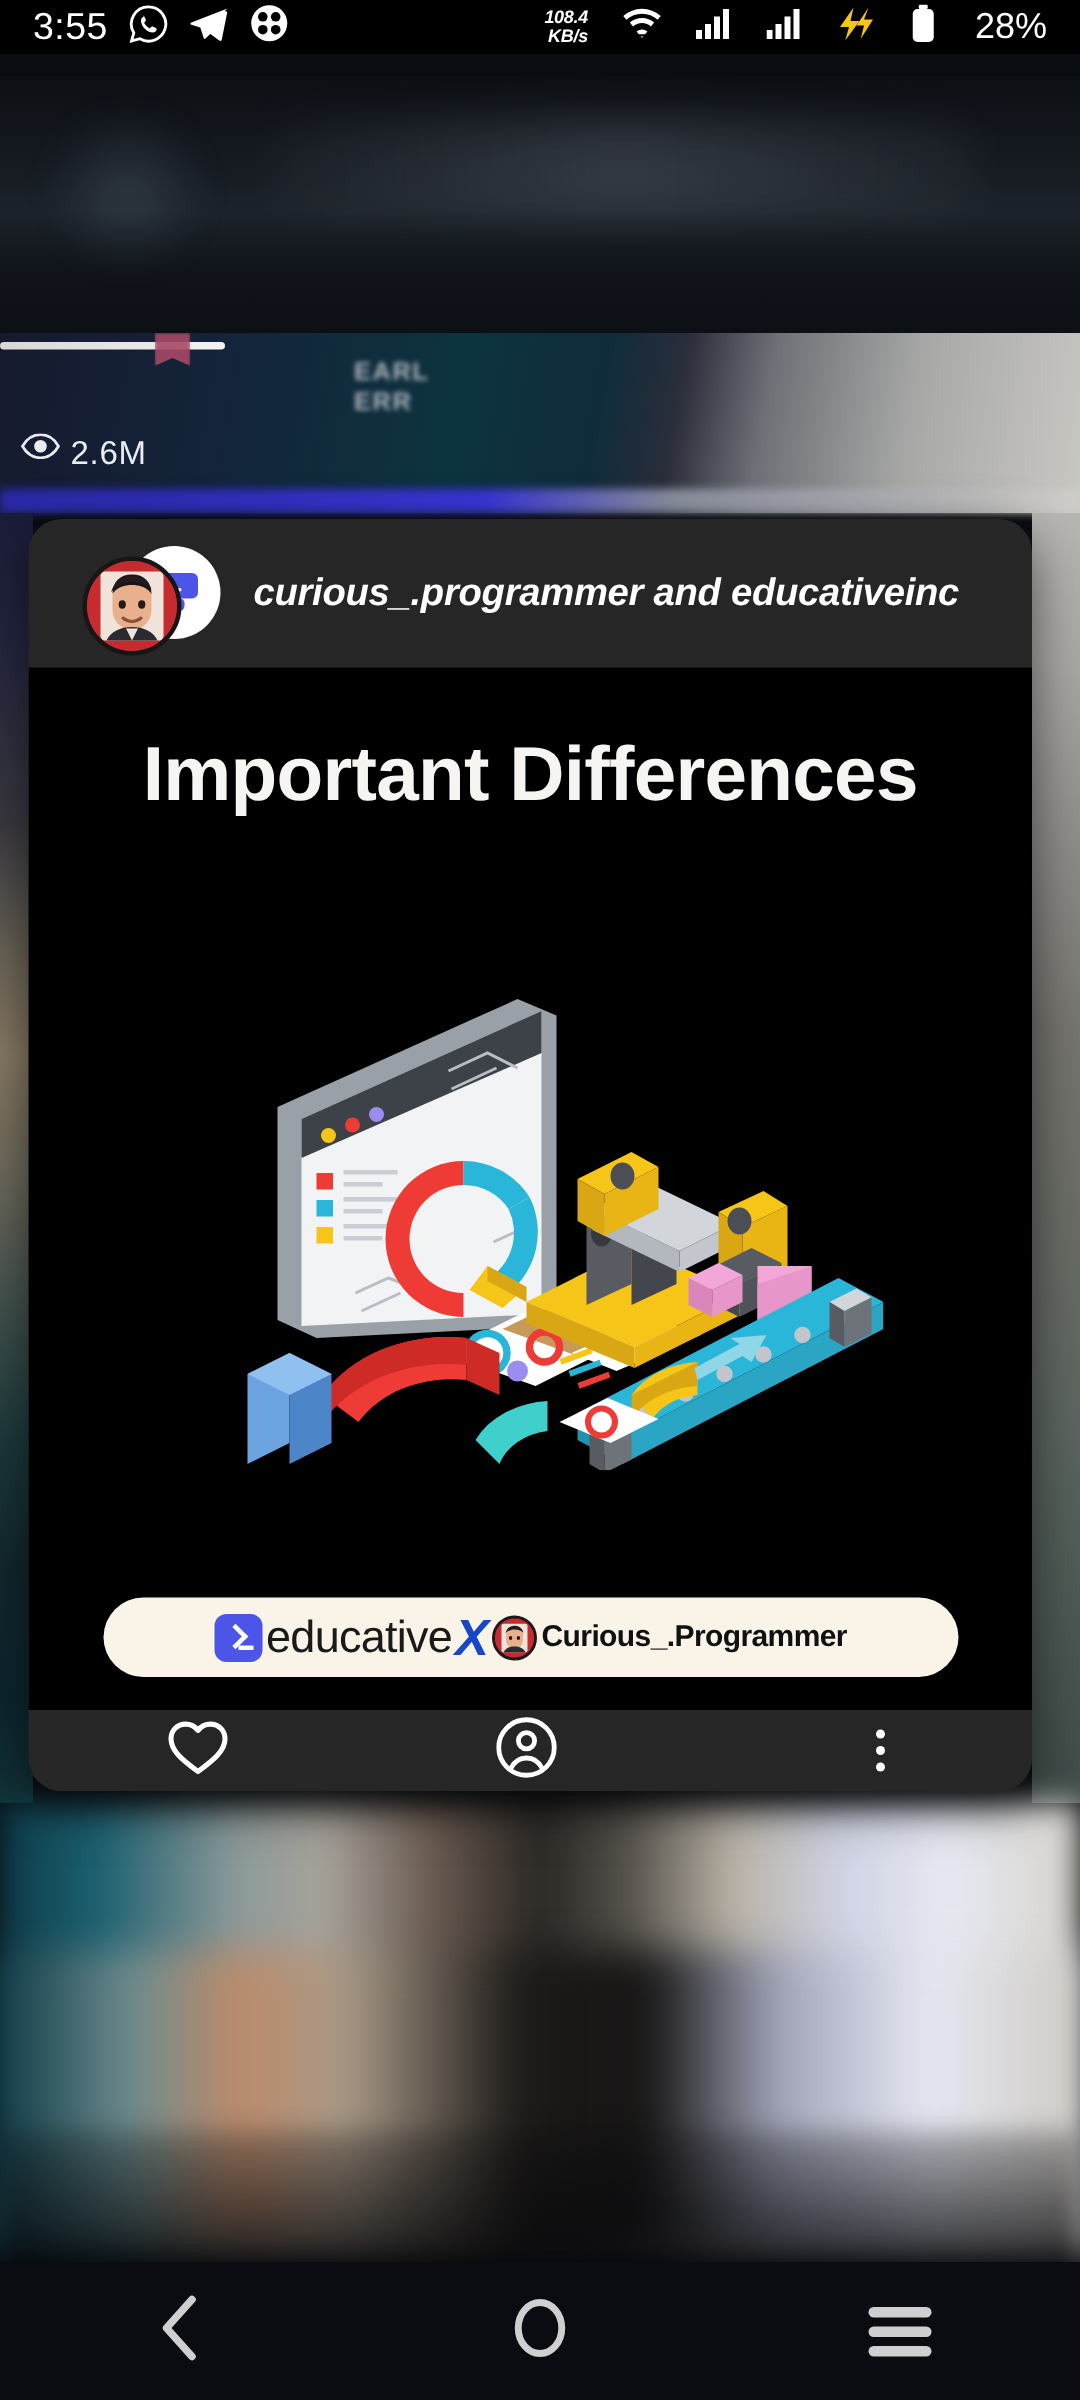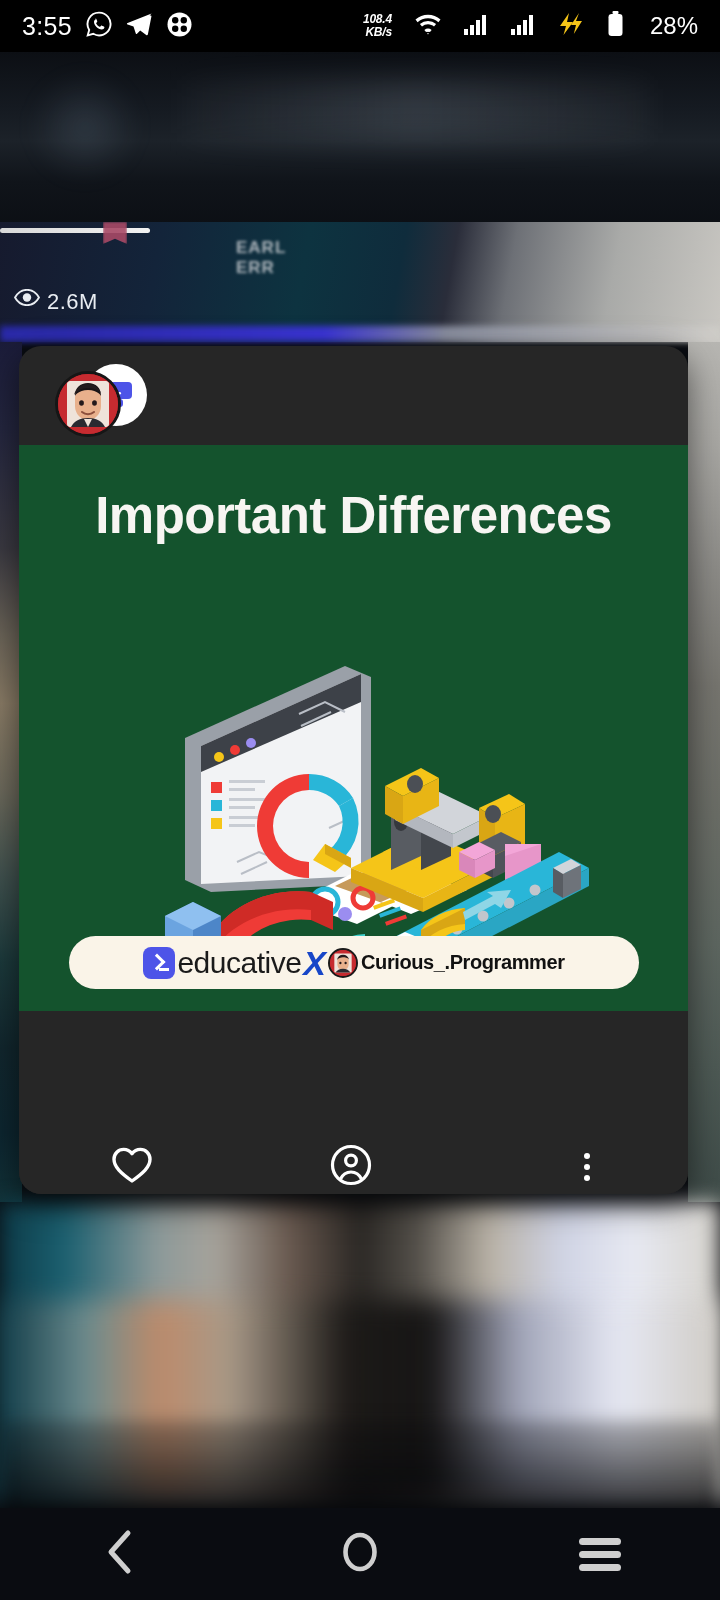--- a/index.html
+++ b/index.html
@@ -44,21 +44,21 @@
        linear-gradient(90deg,#0d3a47 0%,#1b6070 9%,#8d9a9a 22%,#a7a39b 30%,#6a5a50 40%,
                        #2a2724 50%,#54504a 58%,#b9b2a6 68%,#cfd3e4 78%,#e7e9f2 88%,#d6d3cc 100%);
        filter:blur(10px); }
   .bb2 { position:absolute; left:0; right:0; top:1300px; height:200px; background:
        linear-gradient(90deg,#123c48 0%,#6f8e90 12%,#c08a68 22%,#a99a88 32%,#1c1a18 48%,
                        #131212 60%,#9fa3b8 72%,#e6e8f3 86%,#cfcbc4 100%); filter:blur(13px); opacity:.95;}
   .bb3 { position:absolute; left:0; right:0; top:1420px; height:110px;
        background:linear-gradient(180deg,rgba(10,10,12,.25),rgba(6,7,10,.95)); filter:blur(8px); }
 
   
-  #statusbar { position:absolute; top:0; left:0; right:0; height:52px; z-index:30;
+  #statusbar { position:absolute; top:0; left:0; right:0; height:36px; z-index:30;
       background:#000; display:flex; align-items:center; justify-content:space-between;
       padding:0 22px; color:#fff; }
   .sb-left { display:flex; align-items:center; gap:14px; }
   .sb-time { font-size:25px; font-weight:400; letter-spacing:.3px; }
   .sb-right { display:flex; align-items:center; gap:23px; }
   .netspeed { text-align:right; font-size:12px; font-weight:700; font-style:italic;
       line-height:13px; letter-spacing:-.2px; }
   .sb-pct { font-size:24px; margin-left:3px; }
   .ic { display:block; }
 
@@ -74,21 +74,21 @@
       display:flex; align-items:center; justify-content:center; }
   .av-back .edu-mark { width:34px; height:28px; position:relative; }
   .av-front { left:2px; top:10px; width:66px; height:66px;
       background:#b9202a; border:3px solid #161616; overflow:hidden; }
   .face { position:absolute; inset:0; }
 
   .handle { color:#fff; font-size:25.5px; font-weight:700; font-style:italic;
       letter-spacing:-.2px; white-space:nowrap; }
 
   
-  #post { position:absolute; left:0; top:99px; width:669px; height:566px; background:#14532d; }
+  #post { position:absolute; left:0; top:99px; width:669px; height:695px; background:#000000; }
 
   .post-title { position:absolute; left:0; right:0; top:36px; text-align:center;
       font-size:51px; font-weight:800; line-height:70px; color:#f7f5f2; letter-spacing:-.5px; }
   .post-title .hl { color:#f5a623; }
 
   .illus { position:absolute; left:130px; top:185px; width:440px; height:350px; }
 
   
   .brandbar { position:absolute; left:50px; bottom:22px; width:570px; height:53px;
       background:#faf4e8; border-radius:27px; display:flex; align-items:center;
@@ -258,20 +258,21 @@
           <path d="M16 21c2-7 7-11 14-11 6 0 11 3 13 9-4-4-9-5-14-5s-10 3-13 7Z" fill="#231b1d"></path>
           <ellipse cx="23.5" cy="29" rx="2.4" ry="2.8" fill="#23191b"></ellipse>
           <ellipse cx="36.5" cy="29" rx="2.4" ry="2.8" fill="#23191b"></ellipse>
           <path d="M24 38c3.5 3 8.5 3 12 0" fill="none" stroke="#8c4f3c" stroke-width="2" stroke-linecap="round"></path>
           <path d="M13 53c3-6 9-9 17-9s14 3 17 9Z" fill="#2a2a31"></path>
           <path d="M26 45h8l-4 8Z" fill="#efe3da"></path>
         </svg>
       </div>
     </div>
 
+    <div class="handle">curious_.programmer and educativeinc</div>
   </div>
 
   <div id="post">
 
     <div class="post-title">
       <div>Important Differences</div>
     </div>
 
     <span class="illus">
       <svg width="440" height="350" viewBox="0 0 440 350">

